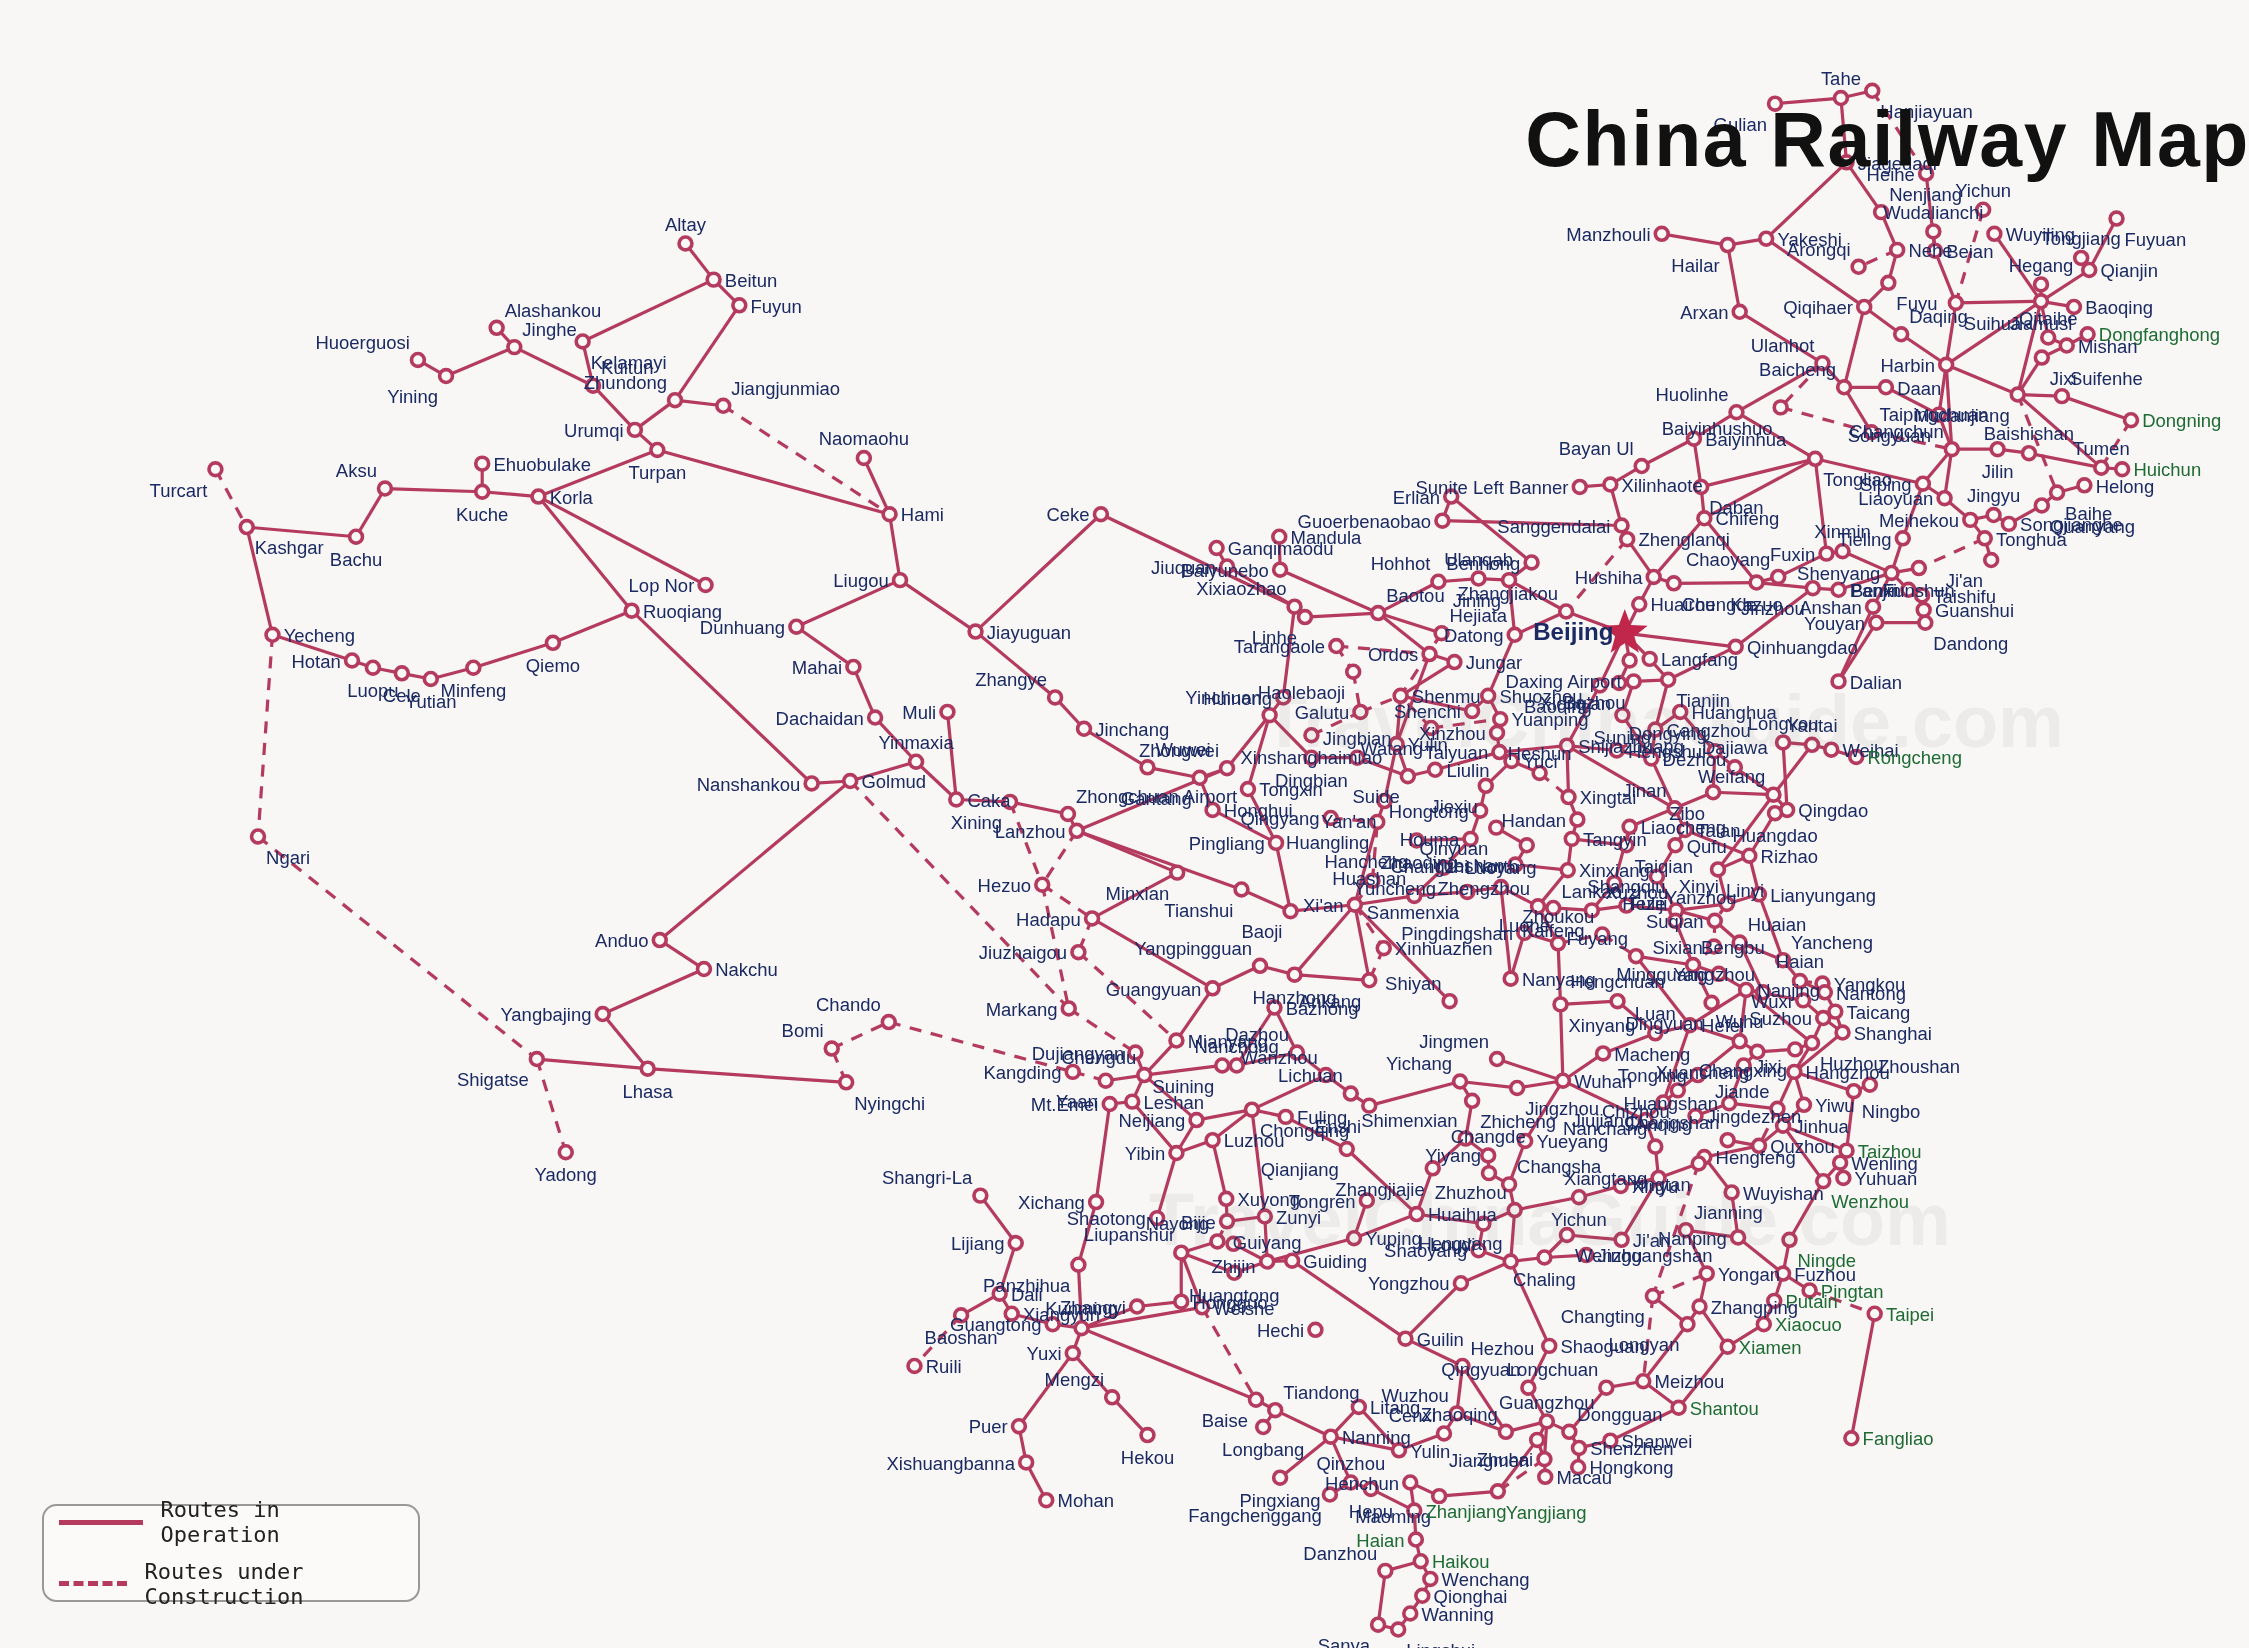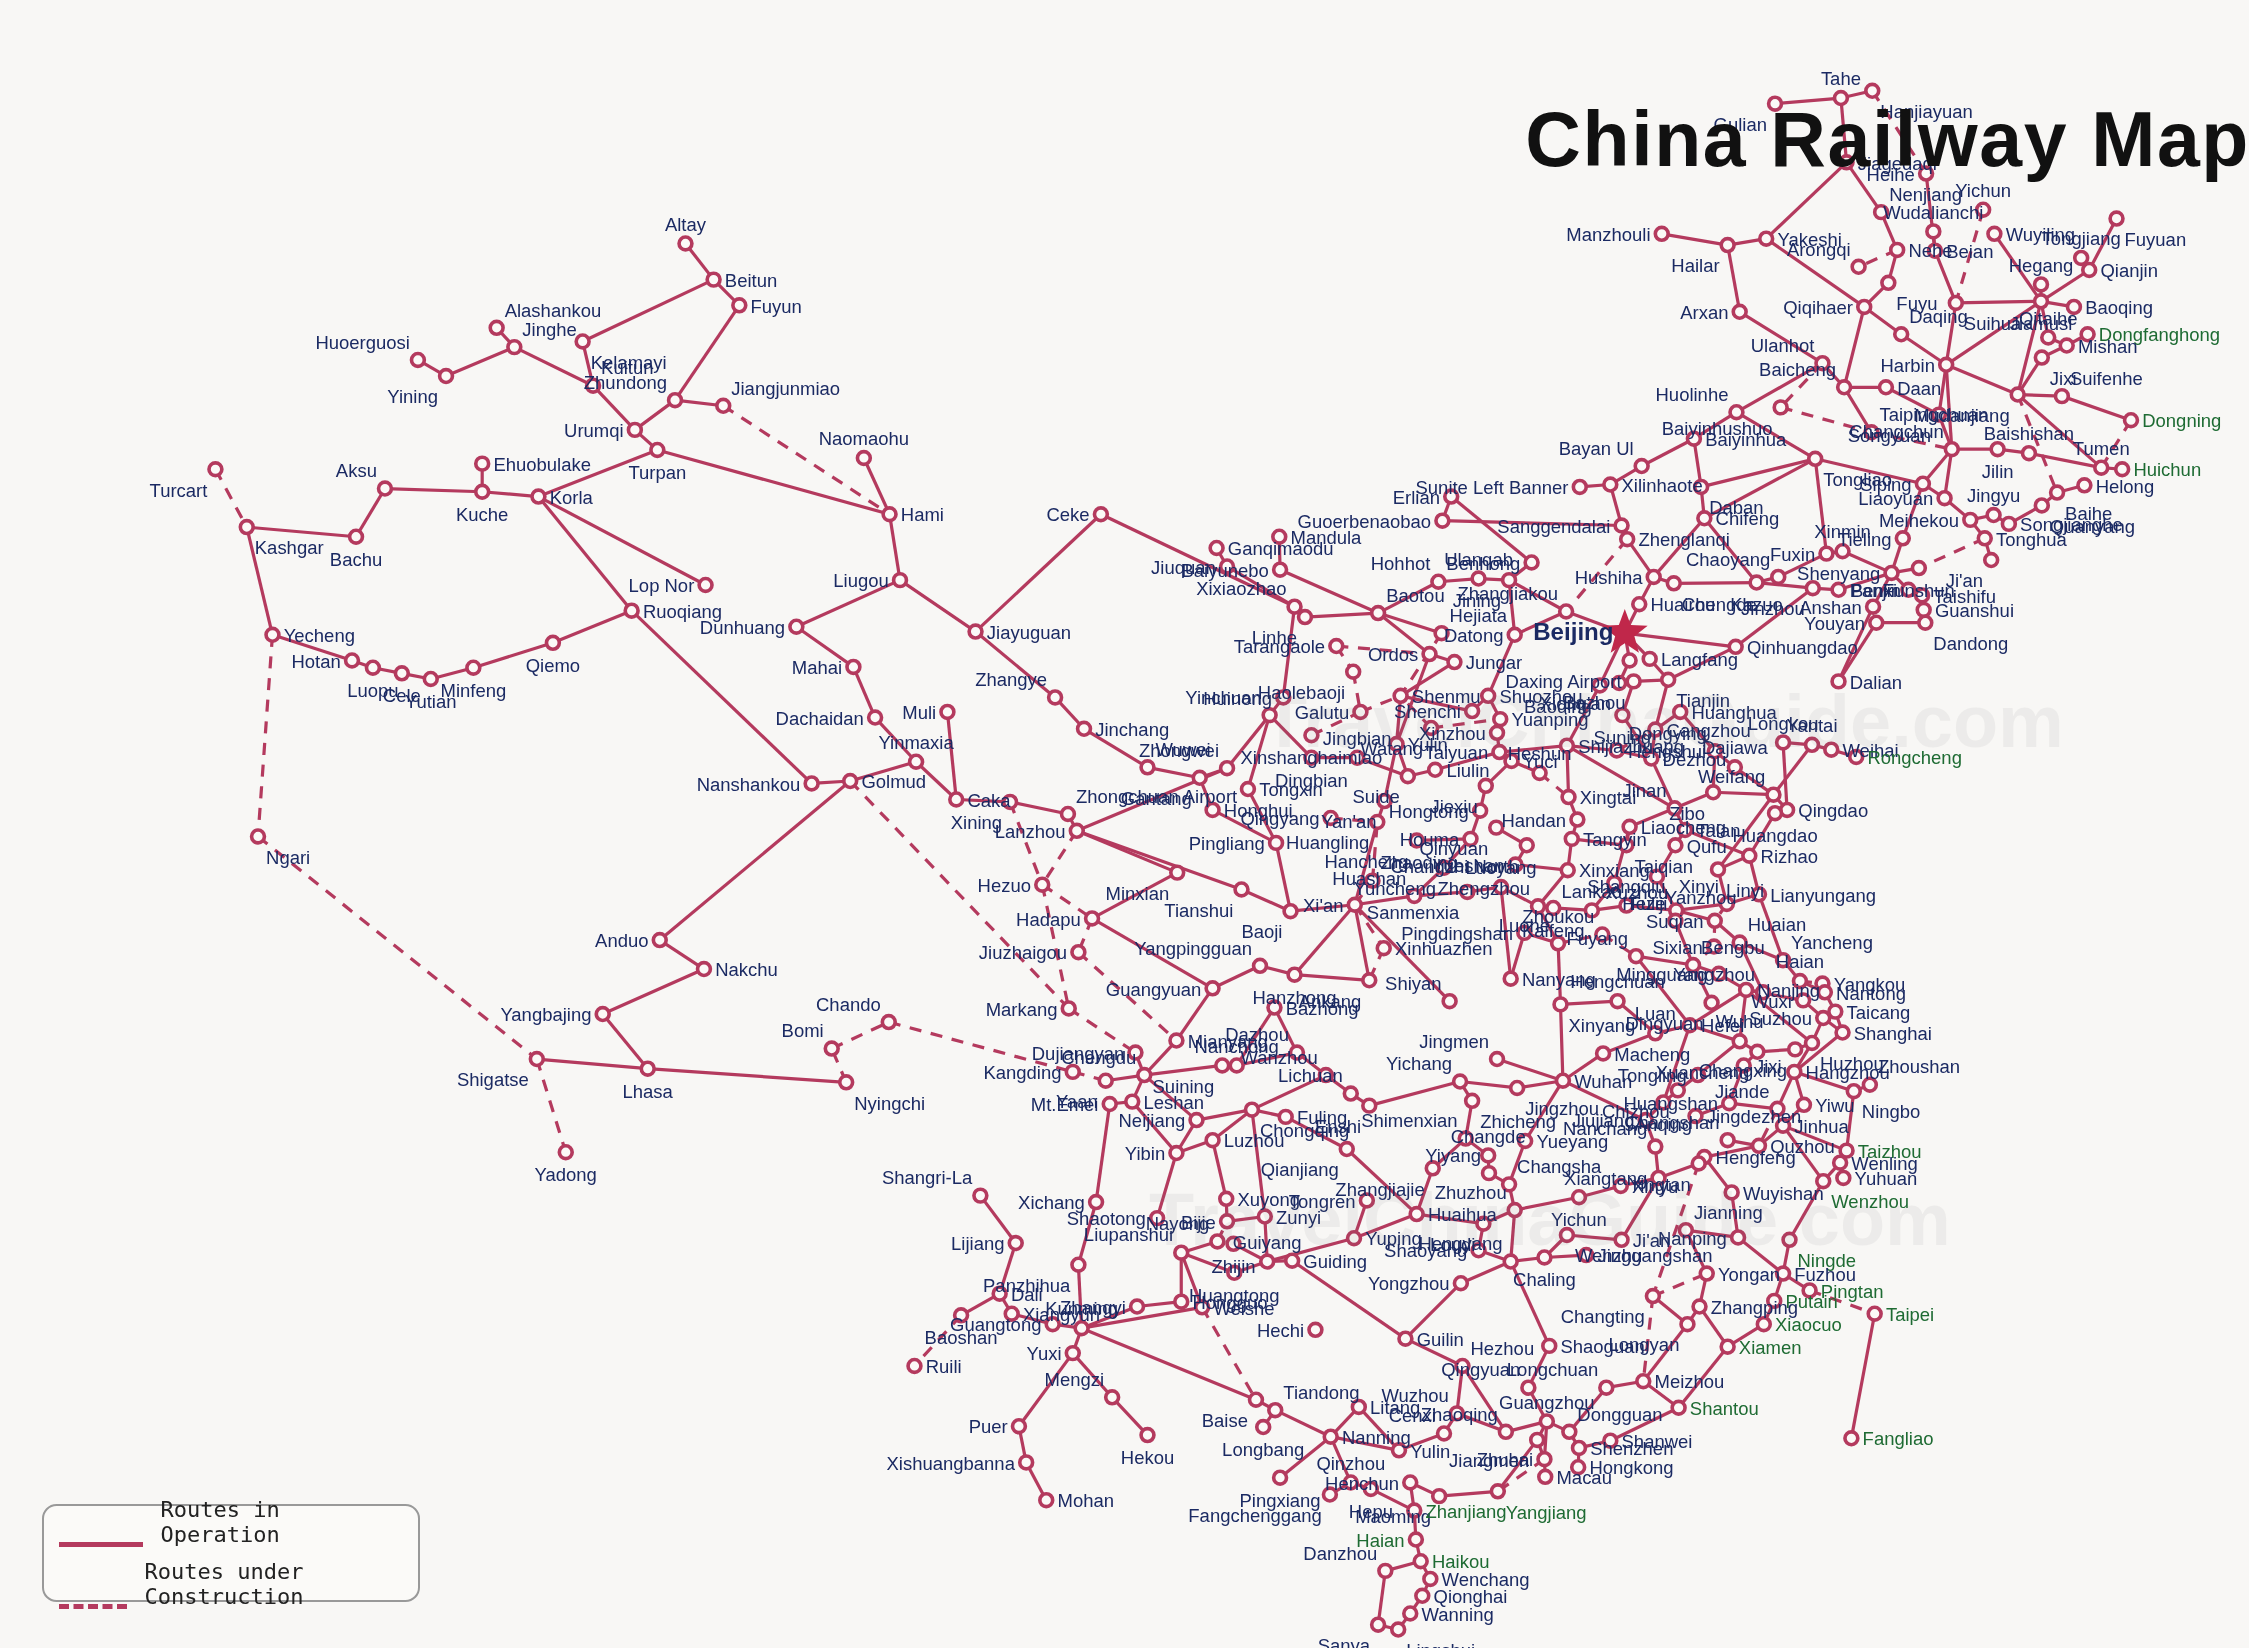--- a/index.html
+++ b/index.html
@@ -3,21 +3,21 @@
 <meta charset="utf-8">
 <style>
   html,body{margin:0;padding:0;background:#f7f6f4;font-family:"Liberation Sans",sans-serif;}
   #stage{position:relative;width:2250px;height:1648px;background:#f8f7f5;overflow:hidden;}
   #map-svg{position:absolute;left:0;top:0;width:2250px;height:1648px;}
   #page-title{position:absolute;left:0;top:95px;width:100%;text-align:right;
     font-size:77px;font-weight:bold;color:#111;letter-spacing:1.6px;}
   #legend{position:absolute;left:42px;top:1504px;width:378px;height:98px;
     border:2.4px solid #999;border-radius:14.5px;background:#fbfaf8;
     display:flex;flex-direction:column;justify-content:center;gap:11.2px;padding:8px 14.5px;box-sizing:border-box;}
-  .legend-row{display:flex;align-items:flex-end;gap:18px;}
+  .legend-row{display:flex;align-items:center;gap:18px;}
   .legend-swatch{width:87px;height:0;border-top:5.6px solid #b43a5e;}
   .legend-swatch.dashed{border-top-style:dashed;}
   .legend-label{font-family:"DejaVu Sans Mono",monospace;font-size:22px;color:#222;}
   .wm{position:absolute;font-size:74px;color:#6f6f6f;opacity:0.08;font-weight:bold;white-space:nowrap;margin-top:44px;}
 </style>
 </head>
 <body>
 
 <div id="stage">
   <svg id="map-svg" viewBox="0 0 2800 2051">

